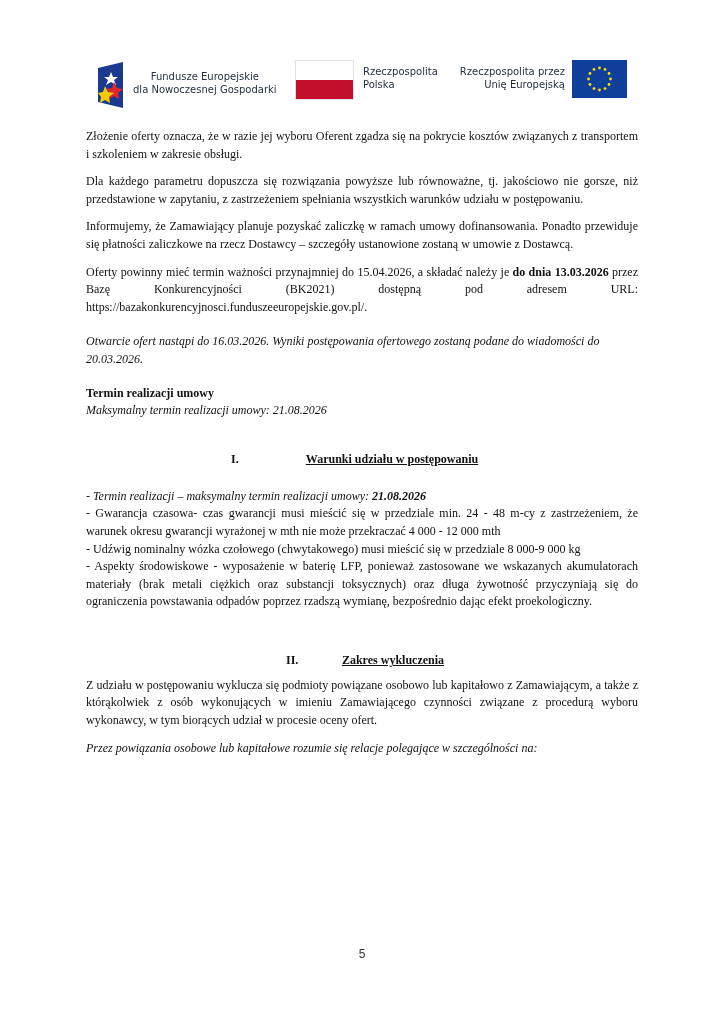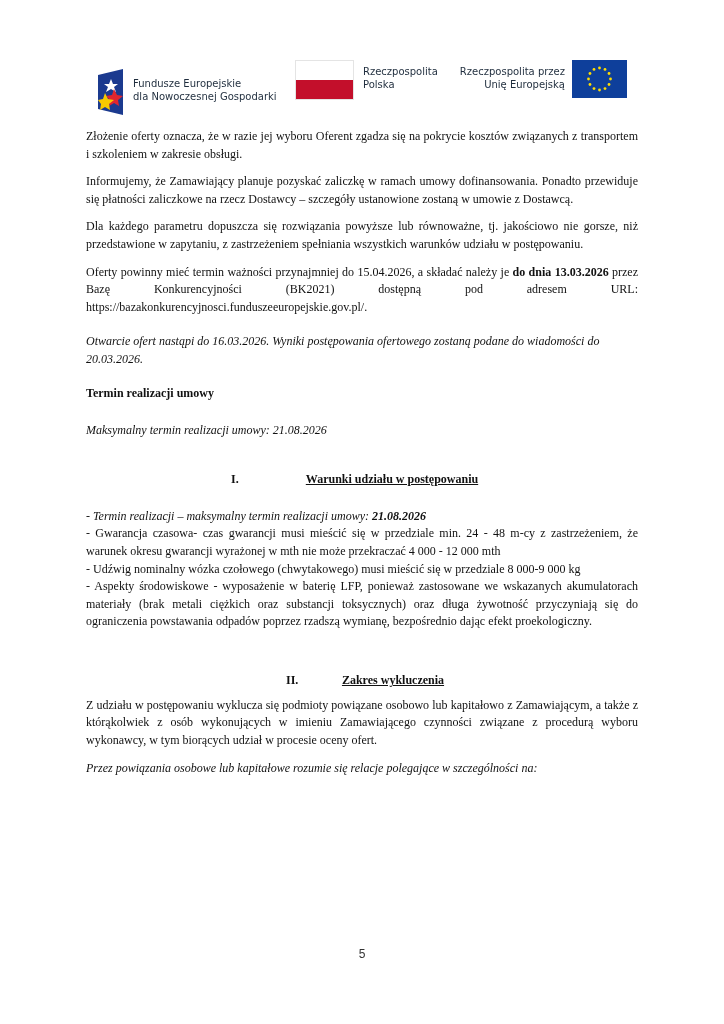--- a/index.html
+++ b/index.html
@@ -1,18 +1,18 @@
 <!DOCTYPE html>
 <html><head>
 <meta charset="utf-8">
 <style>
   html, body { margin: 0; padding: 0; background: #ffffff; }
   body { width: 724px; height: 1024px; position: relative; overflow: hidden; }
   .logos { position: absolute; top: 57px; left: 95px; width: 532px; height: 46px; }
-  .logo-fe { position: absolute; left: 0; top: 12px; width: 200px; height: 46px; }
+  .logo-fe { position: absolute; left: 0; top: 5px; width: 200px; height: 46px; text-align: center; }
   .fe-mark { position: absolute; left: 3px; top: 0; width: 25px; height: 46px; }
   .fe-text { position: absolute; left: 38px; top: 8px; font-family: "DejaVu Sans", sans-serif; font-size: 10px; line-height: 13px; color: #1f2d3d; white-space: nowrap; }
   .logo-pl { position: absolute; left: 200px; top: 0; width: 150px; height: 46px; }
   .pl-flag { position: absolute; left: 0; top: 3px; width: 57px; height: 38px; border: 1px solid #e4e4e4; }
   .pl-flag .w { height: 50%; background: #ffffff; }
   .pl-flag .r { height: 50%; background: #c30f2b; }
   .pl-text { position: absolute; left: 68px; top: 8px; font-family: "DejaVu Sans", sans-serif; font-size: 10px; line-height: 13px; color: #1f2d3d; white-space: nowrap; }
   .logo-eu { position: absolute; left: 385px; top: 0; width: 147px; height: 46px; }
   .eu-text { position: absolute; right: 62px; top: 8px; text-align: right; font-family: "DejaVu Sans", sans-serif; font-size: 10px; line-height: 13px; color: #1f2d3d; white-space: nowrap; }
   .eu-flag { position: absolute; right: 0; top: 3px; width: 55px; height: 38px; background: #0e3f9b; }
@@ -74,26 +74,26 @@
           <circle cx="16.5" cy="19.000000000000004" r="1.4"></circle>
           <circle cx="17.973720558371177" cy="13.5" r="1.4"></circle>
           <circle cx="21.999999999999993" cy="9.473720558371177" r="1.4"></circle>
         </g>
     </svg>
   </div>
 </div>
 
 <div class="page">
   <p>Złożenie oferty oznacza, że w razie jej wyboru Oferent zgadza się na pokrycie kosztów związanych z transportem i szkoleniem w zakresie obsługi.</p>
+  <p class="gap">Dla każdego parametru dopuszcza się rozwiązania powyższe lub równoważne, tj. jakościowo nie gorsze, niż przedstawione w zapytaniu, z zastrzeżeniem spełniania wszystkich warunków udziału w postępowaniu.</p>
   <p class="gap">Informujemy, że Zamawiający planuje pozyskać zaliczkę w ramach umowy dofinansowania. Ponadto przewiduje się płatności zaliczkowe na rzecz Dostawcy – szczegóły ustanowione zostaną w umowie z Dostawcą.</p>
-  <p class="gap">Dla każdego parametru dopuszcza się rozwiązania powyższe lub równoważne, tj. jakościowo nie gorsze, niż przedstawione w zapytaniu, z zastrzeżeniem spełniania wszystkich warunków udziału w postępowaniu.</p>
   <p class="gap"><span>Oferty powinny mieć termin ważności przynajmniej do 15.04.2026, a składać należy je </span><b>do dnia 13.03.2026</b><span> przez Bazę Konkurencyjności (BK2021) dostępną pod adresem URL: https://bazakonkurencyjnosci.funduszeeuropejskie.gov.pl/.</span></p>
   <p class="left" style="margin-top:17px">Otwarcie ofert nastąpi do 16.03.2026. Wyniki postępowania ofertowego zostaną podane do wiadomości do 20.03.2026.</p>
   <p class="heading-center" style="margin-top:16px">Termin realizacji umowy</p>
-  <p class="left" style="margin-top:20px">Maksymalny termin realizacji umowy: 21.08.2026</p>
+  <p class="left" style="">Maksymalny termin realizacji umowy: 21.08.2026</p>
 
   <div class="sec" style="margin-top:30px">
     <span class="num" style="left:145px">I.</span>
     <span class="title" style="padding-left:60px">Warunki udziału w postępowaniu</span>
   </div>
 
   <div style="margin-top:20px">
     <p class="left"><span>- Termin realizacji – maksymalny termin realizacji umowy: </span><b>21.08.2026</b></p>
     <p>- Gwarancja czasowa- czas gwarancji musi mieścić się w przedziale min. 24 - 48 m-cy z zastrzeżeniem, że warunek okresu gwarancji wyrażonej w mth nie może przekraczać 4 000 - 12 000 mth</p>
     <p>- Udźwig nominalny wózka czołowego (chwytakowego) musi mieścić się w przedziale 8 000-9 000 kg</p>

